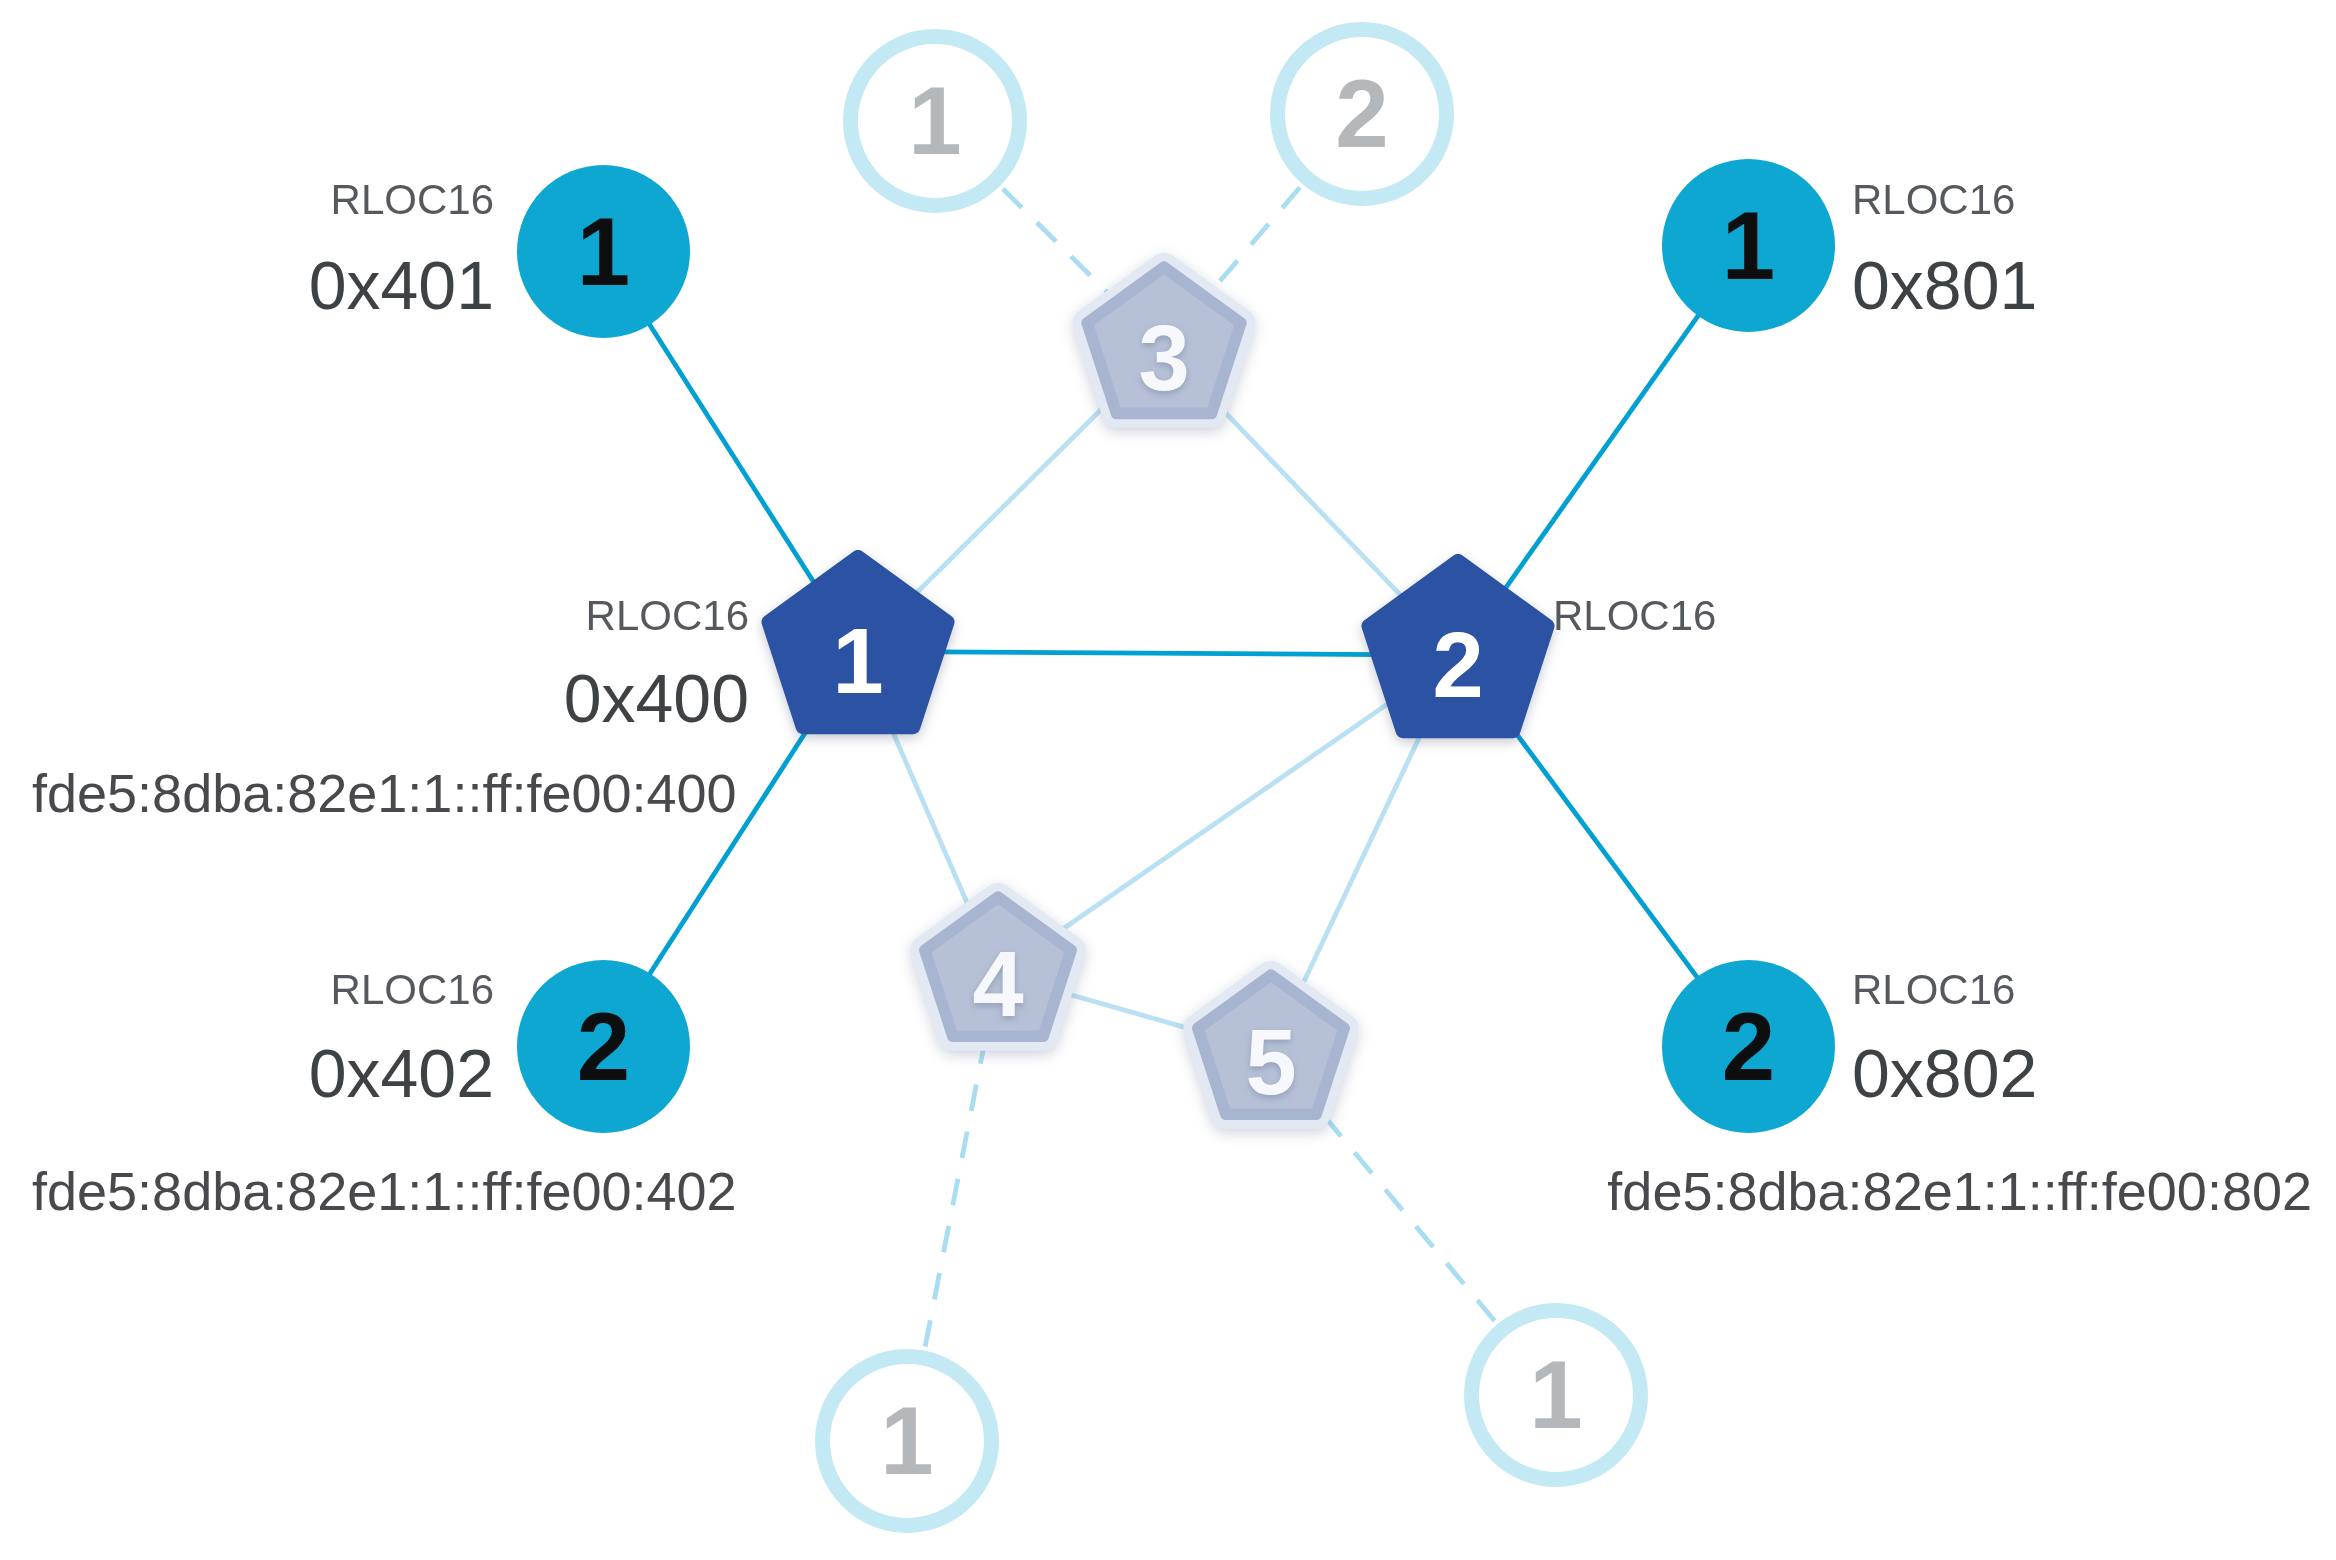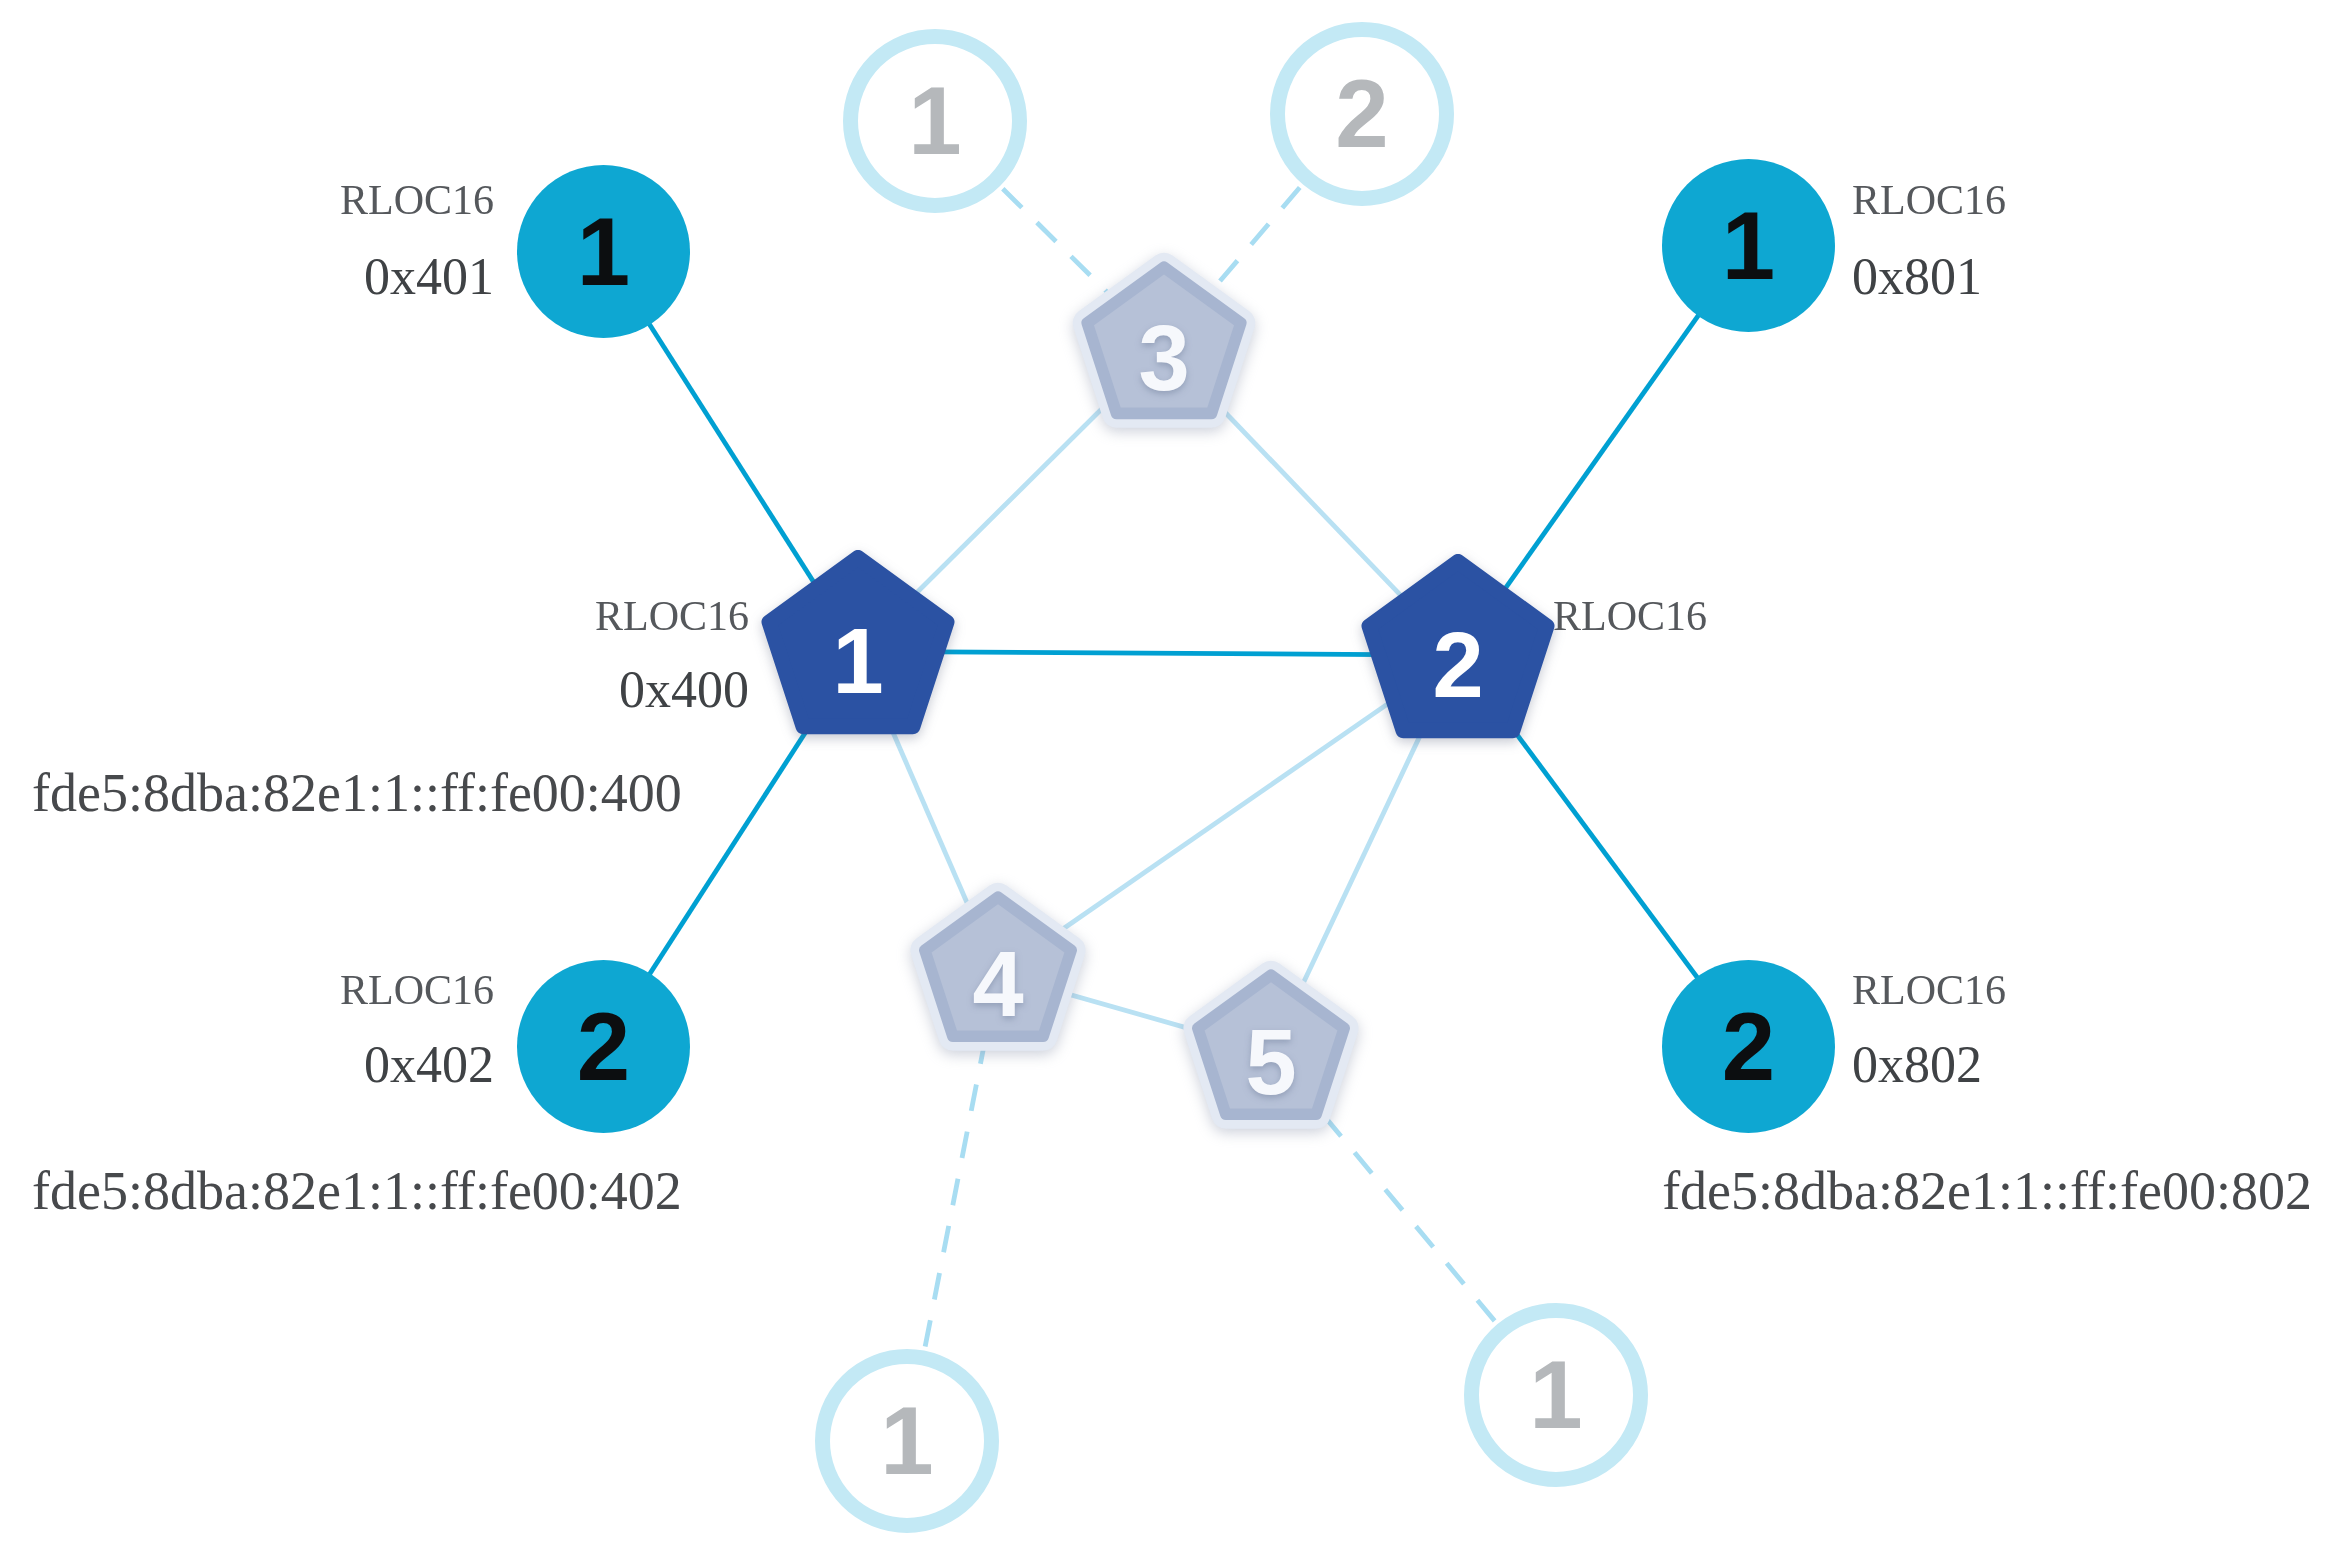--- a/index.html
+++ b/index.html
@@ -31,23 +31,23 @@
   .badge-white{font-size:92px;color:#ffffff;transform:translateY(9.6px);}
   .badge-faded-white{
     font-size:92px;color:#f6f8fc;transform:translateY(9.6px);
     text-shadow:0 3.8px 6.7px rgba(125,138,165,.6);
   }
   .pent{width:250px;height:250px;}
   .pent-navy{filter:drop-shadow(0 4.8px 5.8px rgba(70,80,110,.30));}
   .pent-faded{filter:drop-shadow(0 4.8px 6.7px rgba(130,140,165,.40));}
 
   .lab{position:absolute;z-index:2;line-height:1;white-space:nowrap;
-       font-family:Liberation Serif, serif;}
+       font-family:Liberation Sans, sans-serif;}
   .lab-rloc{font-size:42px;color:#55585c;}
-  .lab-hex{font-size:52px;color:#3f4245;}
+  .lab-hex{font-size:68px;color:#3f4245;}
   .lab-ipv6{font-size:54px;color:#47494c;}
   .ta-r{text-align:right;}
 </style>
 </head>
 <body>
 
 <div id="stage">
 
   <svg id="edges" width="2336" height="1560" viewBox="0 0 2432 1624">
       <line x1="628" y1="262" x2="893" y2="678" class="edge-active"></line>

